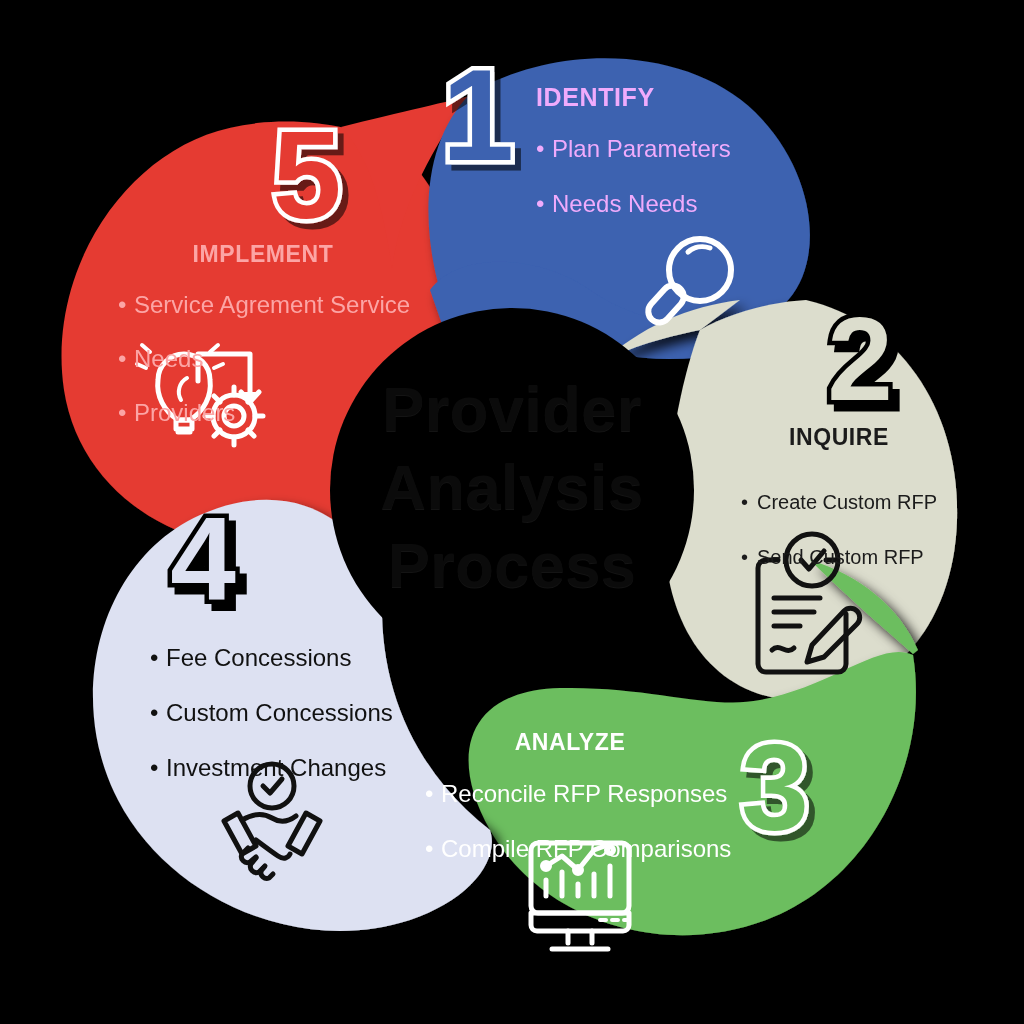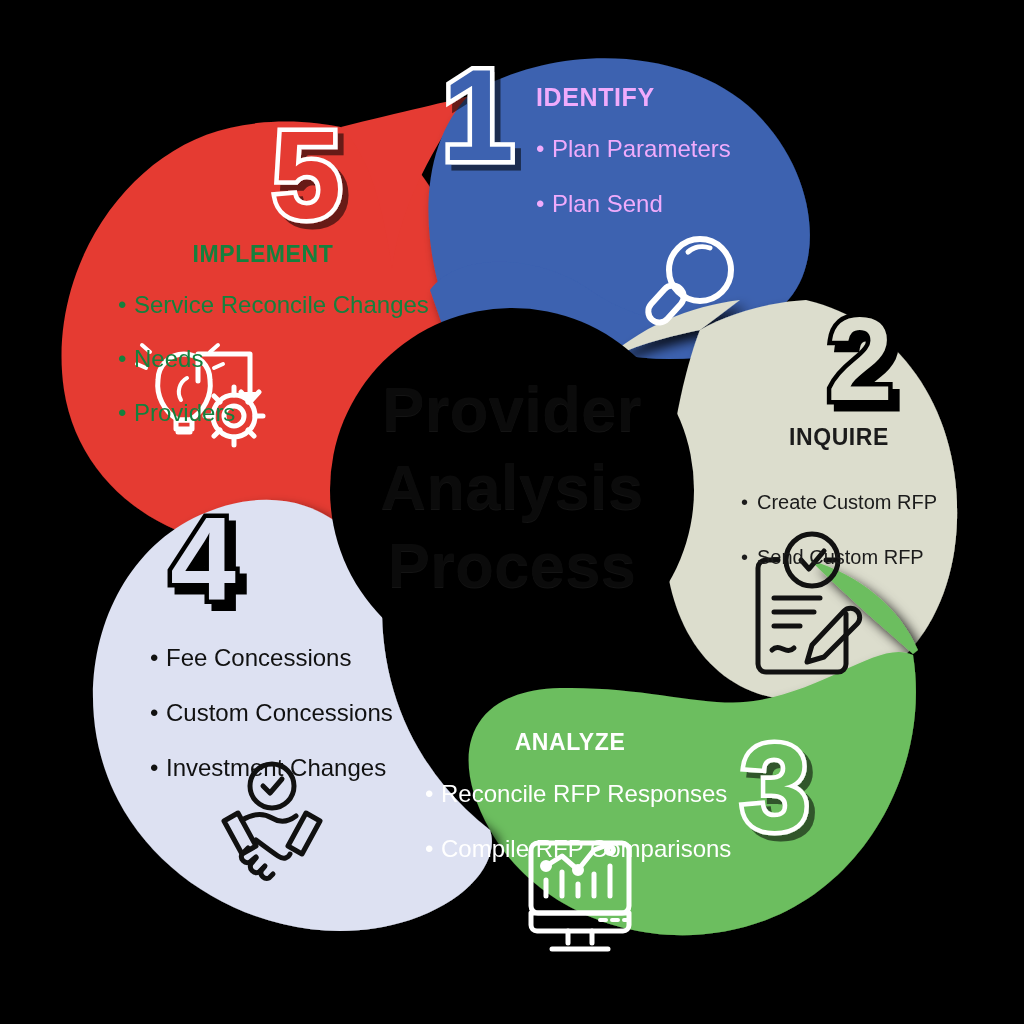--- a/index.html
+++ b/index.html
@@ -30,21 +30,21 @@
   #t3{left:425px;top:729px;color:#fff;}
   #t3 .seg-title{font-size:23px;text-align:center;width:290px;}
   #t3 .seg-list{margin-top:12px;font-size:24px;line-height:35px;}
 
   
   #t4{left:150px;top:620px;color:#111;}
   #t4 .seg-title{font-size:23px;text-align:center;width:290px;}
   #t4 .seg-list{margin-top:12px;font-size:24px;line-height:35px;}
 
   
-  #t5{left:118px;top:241px;color:#15803d;}
+  #t5{left:118px;top:241px;color:#fca5a5;}
   #t5 .seg-title{font-size:23px;text-align:center;width:290px;}
   #t5 .seg-list{margin-top:11px;font-size:24px;line-height:34px;}
 
   
   #hub{position:absolute;left:337px;top:370px;width:350px;
        text-align:center;color:#0b0b0b;font-weight:bold;
        font-size:63px;line-height:78px;letter-spacing:.5px;
        text-shadow:0 1px 0 #141414;}
 </style>
 </head>
@@ -201,21 +201,21 @@
   <div id="hub">
     <div>Provider</div>
     <div>Analysis</div>
     <div>Process</div>
   </div>
 
   <div class="seg-text" id="t1">
     <div class="seg-title">IDENTIFY</div>
     <ul class="seg-list">
       <li>Plan Parameters</li>
-      <li>Plan Send</li>
+      <li>Needs Needs</li>
     </ul>
   </div>
 
   <div class="seg-text" id="t2">
     <div class="seg-title">INQUIRE</div>
     <ul class="seg-list">
       <li>Create Custom RFP</li>
       <li>Send Custom RFP</li>
     </ul>
   </div>
@@ -232,19 +232,19 @@
     <ul class="seg-list">
       <li>Fee Concessions</li>
       <li>Custom Concessions</li>
       <li>Investment Changes</li>
     </ul>
   </div>
 
   <div class="seg-text" id="t5">
     <div class="seg-title">IMPLEMENT</div>
     <ul class="seg-list">
-      <li>Service Reconcile Changes</li>
+      <li>Service Agrement Service</li>
       <li>Needs</li>
       <li>Providers</li>
     </ul>
   </div>
 
 </div>
 
 </body></html>

